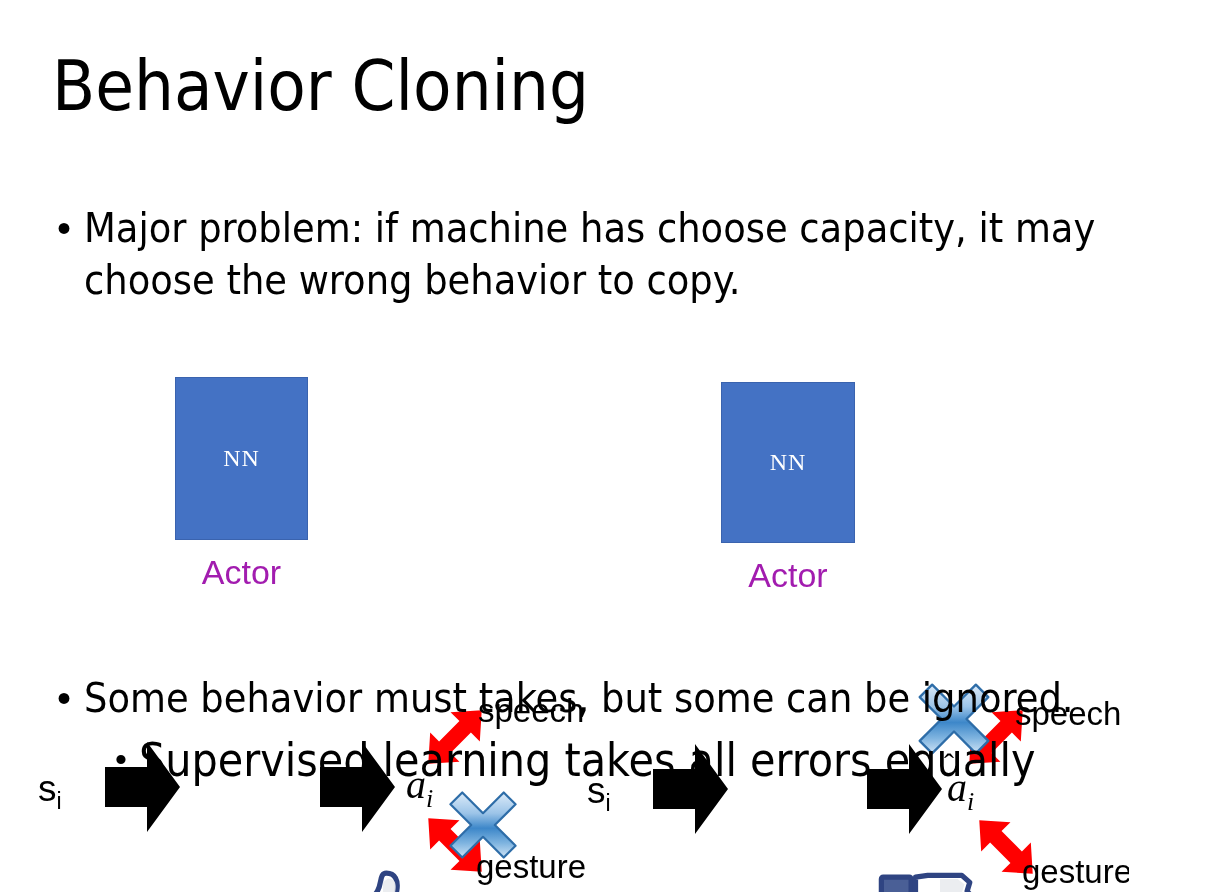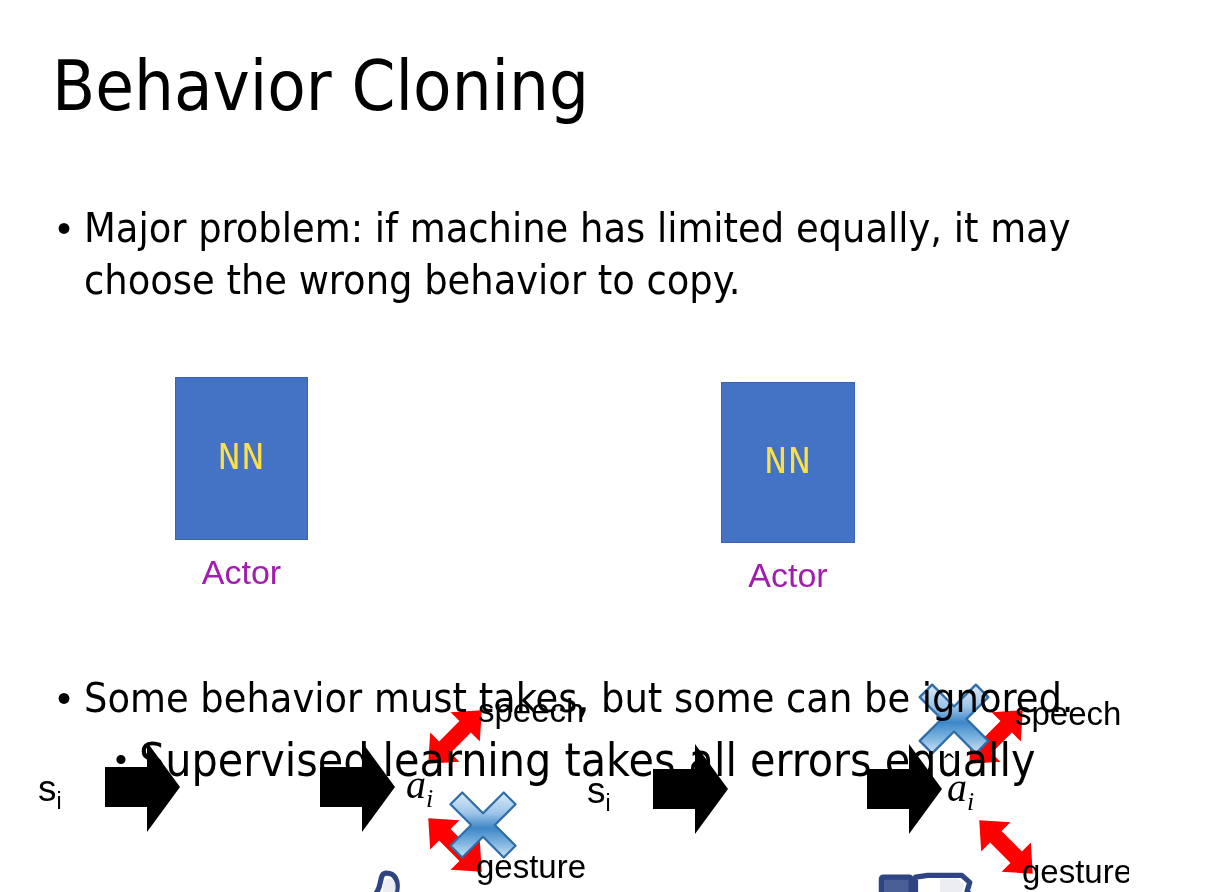--- a/index.html
+++ b/index.html
@@ -103,23 +103,23 @@
   .nn-box {
     position: absolute;
     background: #4472C4;
     border: 1px solid #3A63AE;
     box-sizing: border-box;
     display: flex;
     align-items: center;
     justify-content: center;
   }
   .nn-box .nn-label {
-    font-family: Liberation Mono, monospace;
-    font-size: 38px;
-    color: #fde047;
+    font-family: Liberation Serif, serif;
+    font-size: 24px;
+    color: #ffffff;
     letter-spacing: 1px;
   }
 
   
   .actor-label {
     position: absolute;
     font-family: "Liberation Sans", sans-serif;
     font-size: 34px;
     line-height: 34px;
     color: #a21caf;
@@ -166,21 +166,21 @@
 </style>
 </head>
 <body>
 
 <div id="slide">
 
   <div id="slide-title">Behavior Cloning</div>
 
   <div class="bullet-row" id="bullet-top">
     <span class="bullet-dot">•</span>
-    <span class="bullet-text">Major problem: if machine has limited equally, it may choose the wrong behavior to copy.</span>
+    <span class="bullet-text">Major problem: if machine has choose capacity, it may choose the wrong behavior to copy.</span>
   </div>
 
   <div class="diagram" id="diagram-left">
 
     <div class="state-label" style="left:28px; top:430px;"><span>s</span><span class="sub">i</span></div>
 
     <div class="block-arrow" style="left:95px; top:402px;">
       <svg width="75" height="90" viewBox="0 0 75 90" aria-hidden="true">
         <polygon points="0,25 42,25 42,0 75,45 42,90 42,65 0,65" fill="#000000"></polygon>
       </svg>

